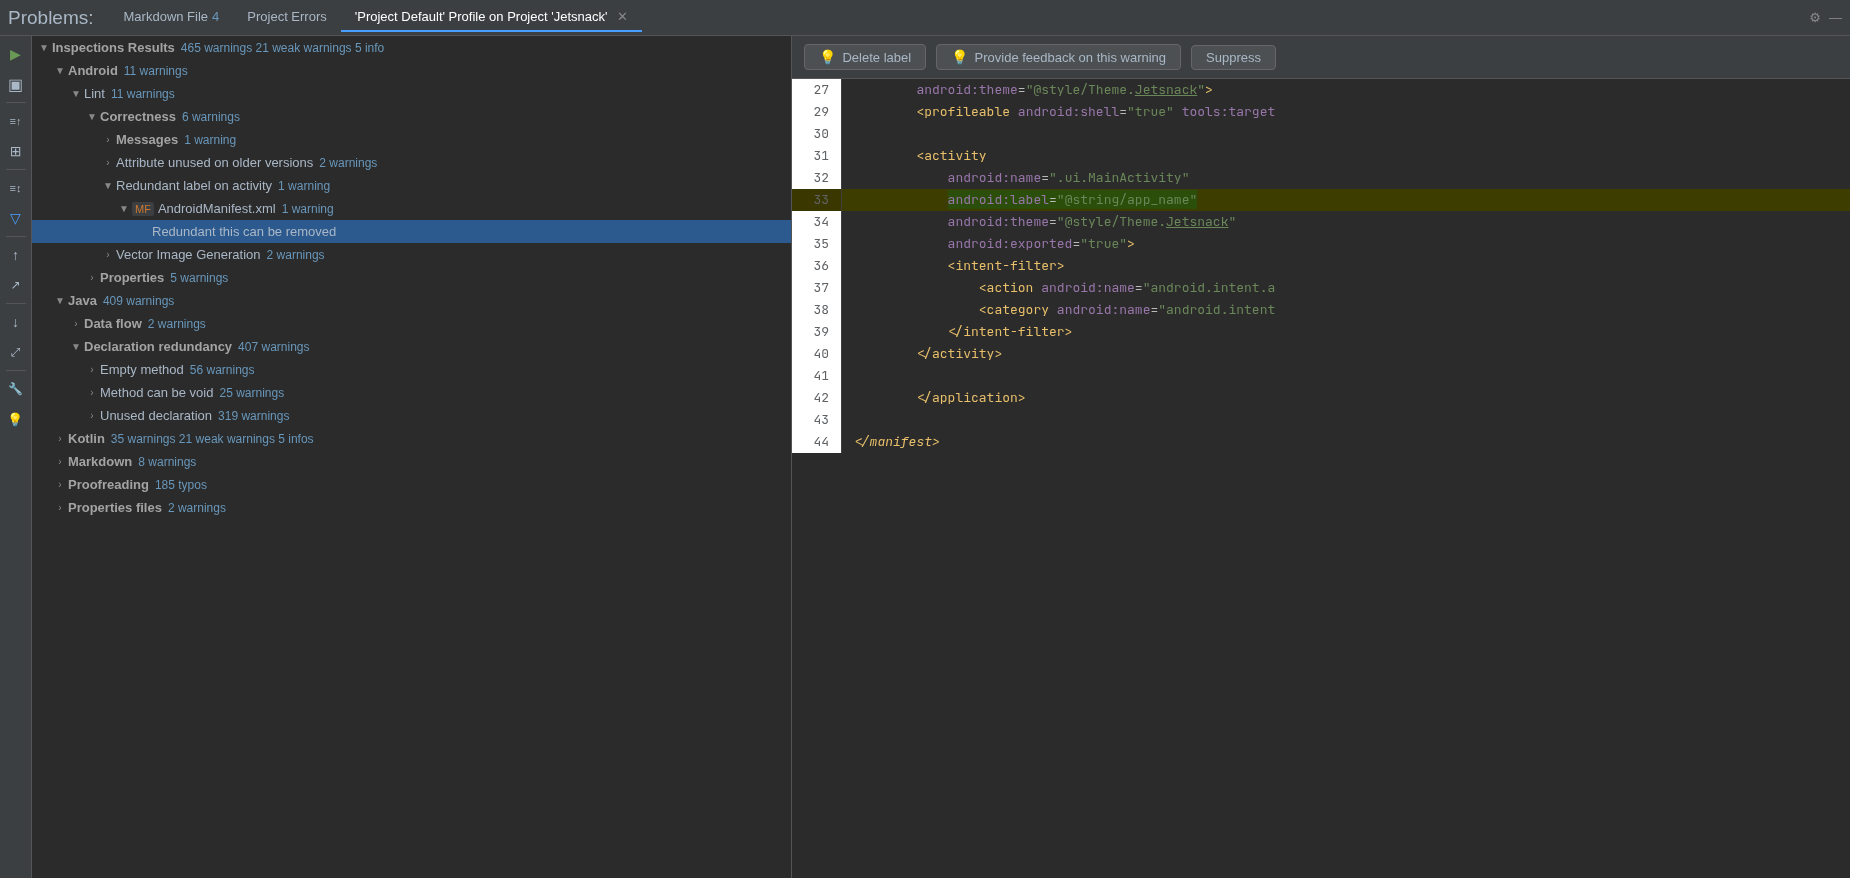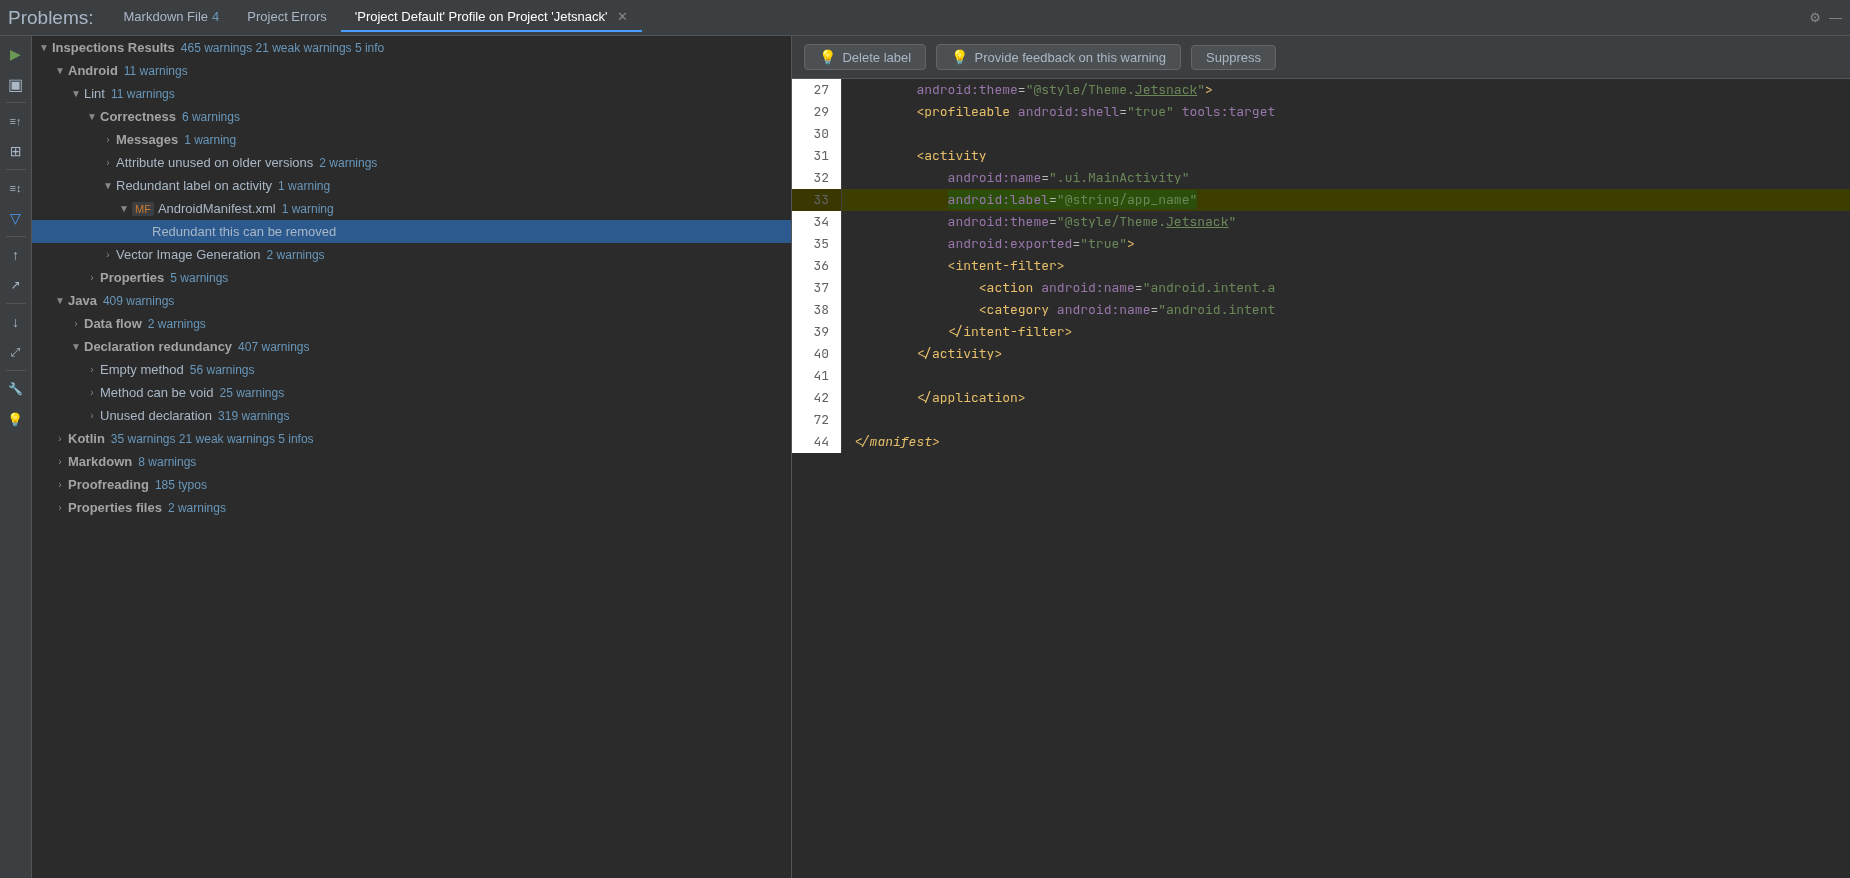--- a/index.html
+++ b/index.html
@@ -512,21 +512,21 @@
         <span class="line-number">41</span>
         <span class="line-content"></span>
       </div>
 
       <div class="code-line">
         <span class="line-number">42</span>
         <span class="line-content"><span style="color:#bababa;">        </span><span style="color:#e8bf6a;">&lt;/application&gt;</span></span>
       </div>
 
       <div class="code-line">
-        <span class="line-number">72</span>
+        <span class="line-number">43</span>
         <span class="line-content"></span>
       </div>
 
       <div class="code-line">
         <span class="line-number">44</span>
         <span class="line-content"><span style="color:#e8bf6a;font-style:italic;">&lt;/manifest&gt;</span></span>
       </div>
 
     </div>
   </div>

